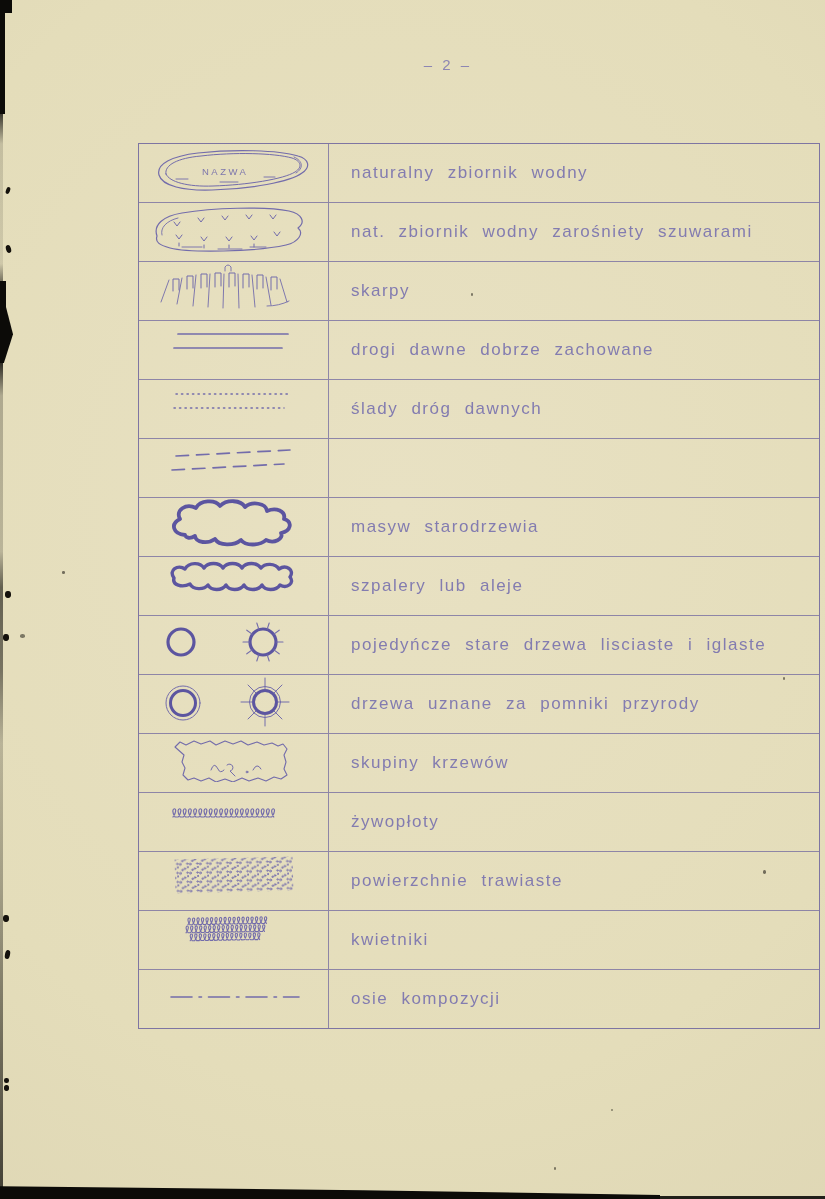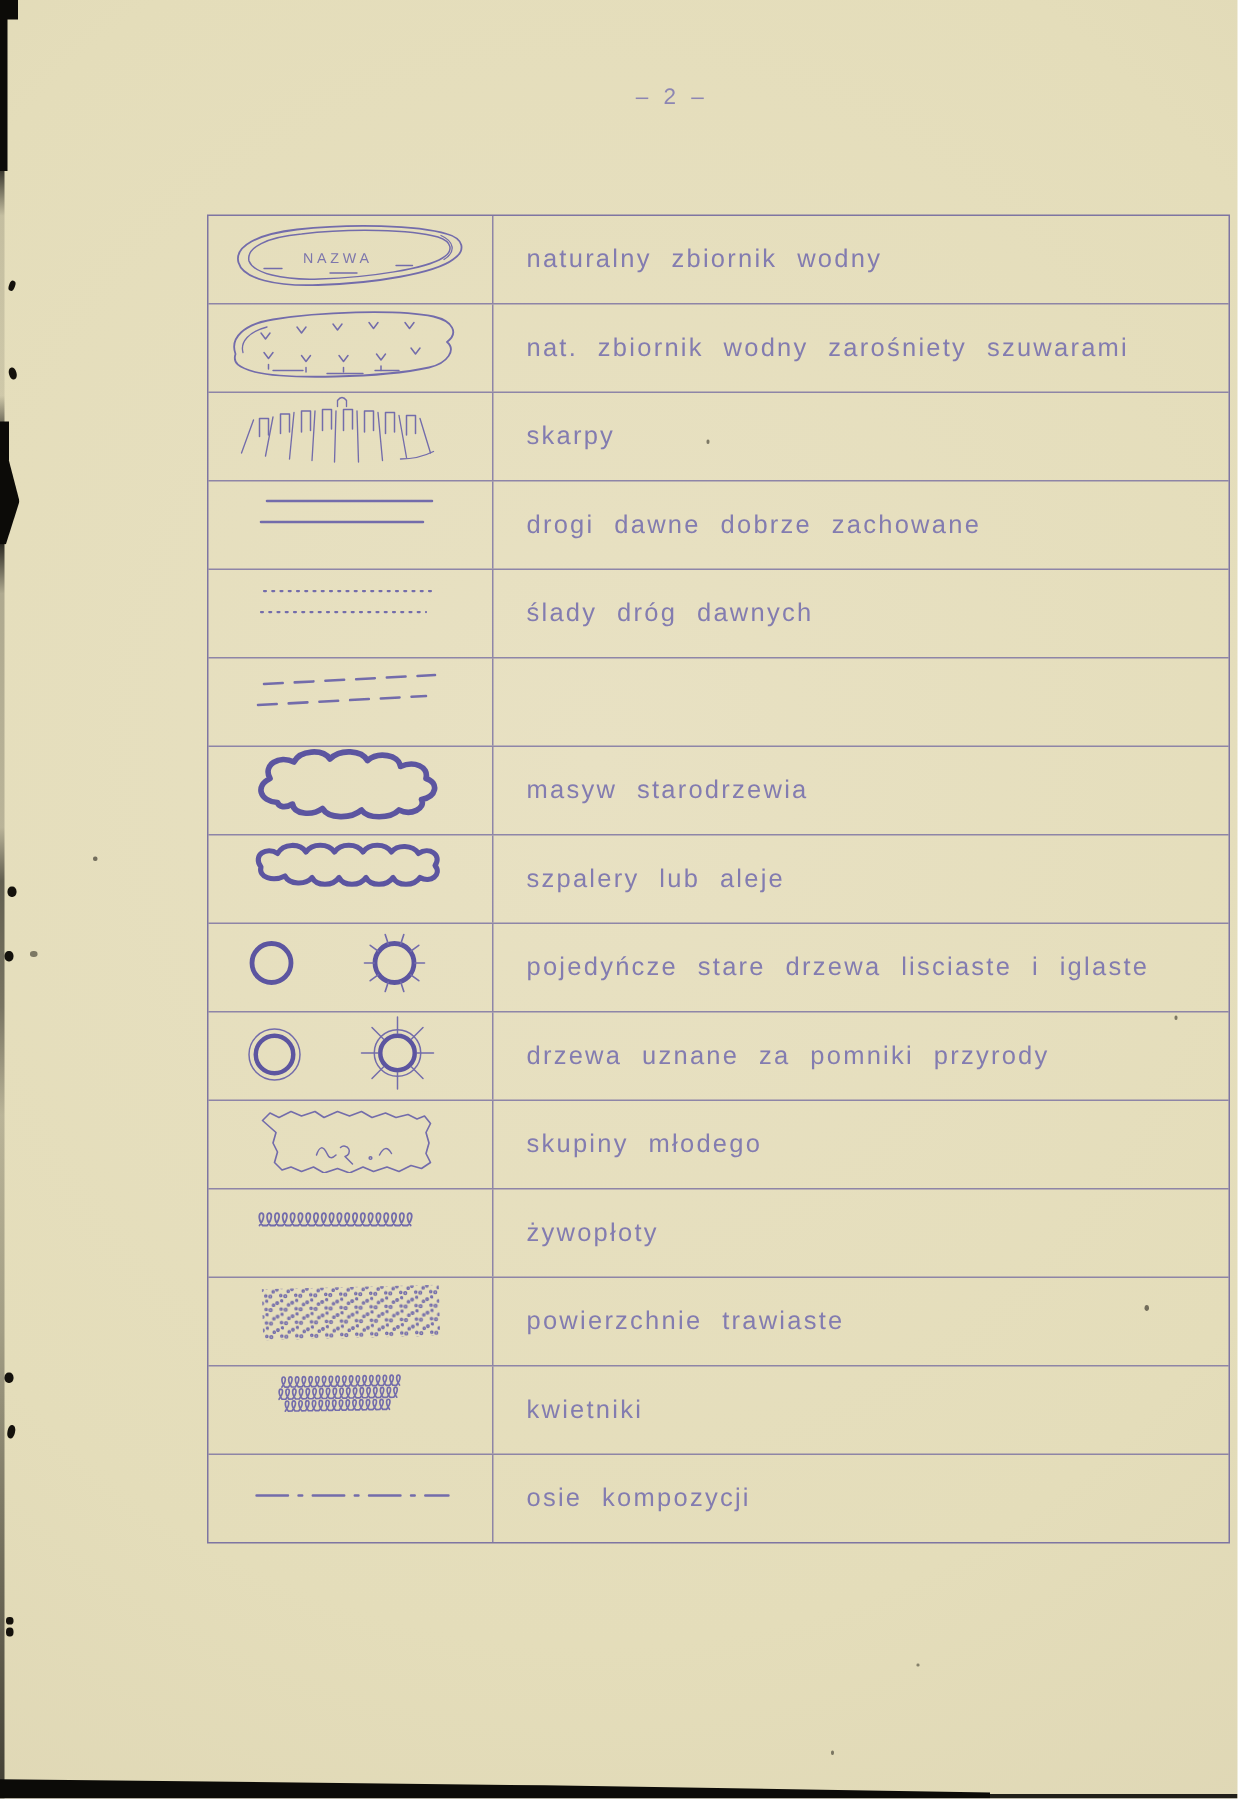--- a/index.html
+++ b/index.html
@@ -175,21 +175,21 @@
 
   <div class="row">
     <div class="sym">
       <svg width="150" height="48" viewBox="0 0 150 48">
         <path d="M16,13 l5,-5 6,3 8,-4 7,3 9,-3 6,4 9,-4 8,3 8,-3 7,4 9,-3 7,3 8,-2 6,3 5,-2 4,5 -3,6 2,7 -2,7 3,6 -6,4 -7,-2 -8,4 -8,-3 -9,3 -7,-3 -9,4 -8,-3 -9,3 -7,-4 -8,3 -7,-3 -6,2 -5,-5 2,-7 -3,-6 2,-7 Z" stroke-width="1.1"></path>
         <path d="M52,36 q3,-9 7,-1 q2,5 6,1 M68,31 a3.5,3.5 0 1 1 3,6 l5,5 M94,36 q4,-8 8,-1" stroke-width="1"></path>
         <circle cx="88" cy="38" r="0.9" fill="#736cab" stroke="none"></circle>
       </svg>
     </div>
     <div class="lab">
-      <span>skupiny młodego</span>
+      <span>skupiny krzewów</span>
     </div>
   </div>
 
   <div class="row">
     <div class="sym">
       <svg width="150" height="40" viewBox="0 0 150 40">
         <path d="M14,24 c8,-11 -5,-11 2,0 h3.2 c8,-11 -5,-11 2,0 h3.2 c8,-11 -5,-11 2,0 h3.2 c8,-11 -5,-11 2,0 h3.2 c8,-11 -5,-11 2,0 h3.2 c8,-11 -5,-11 2,0 h3.2 c8,-11 -5,-11 2,0 h3.2 c8,-11 -5,-11 2,0 h3.2 c8,-11 -5,-11 2,0 h3.2 c8,-11 -5,-11 2,0 h3.2 c8,-11 -5,-11 2,0 h3.2 c8,-11 -5,-11 2,0 h3.2 c8,-11 -5,-11 2,0 h3.2 c8,-11 -5,-11 2,0 h3.2 c8,-11 -5,-11 2,0 h3.2 c8,-11 -5,-11 2,0 h3.2 c8,-11 -5,-11 2,0 h3.2 c8,-11 -5,-11 2,0 h3.2 c8,-11 -5,-11 2,0 h3.2 c8,-11 -5,-11 2,0" stroke-width="1.2"></path>
       </svg>
     </div>
     <div class="lab">

